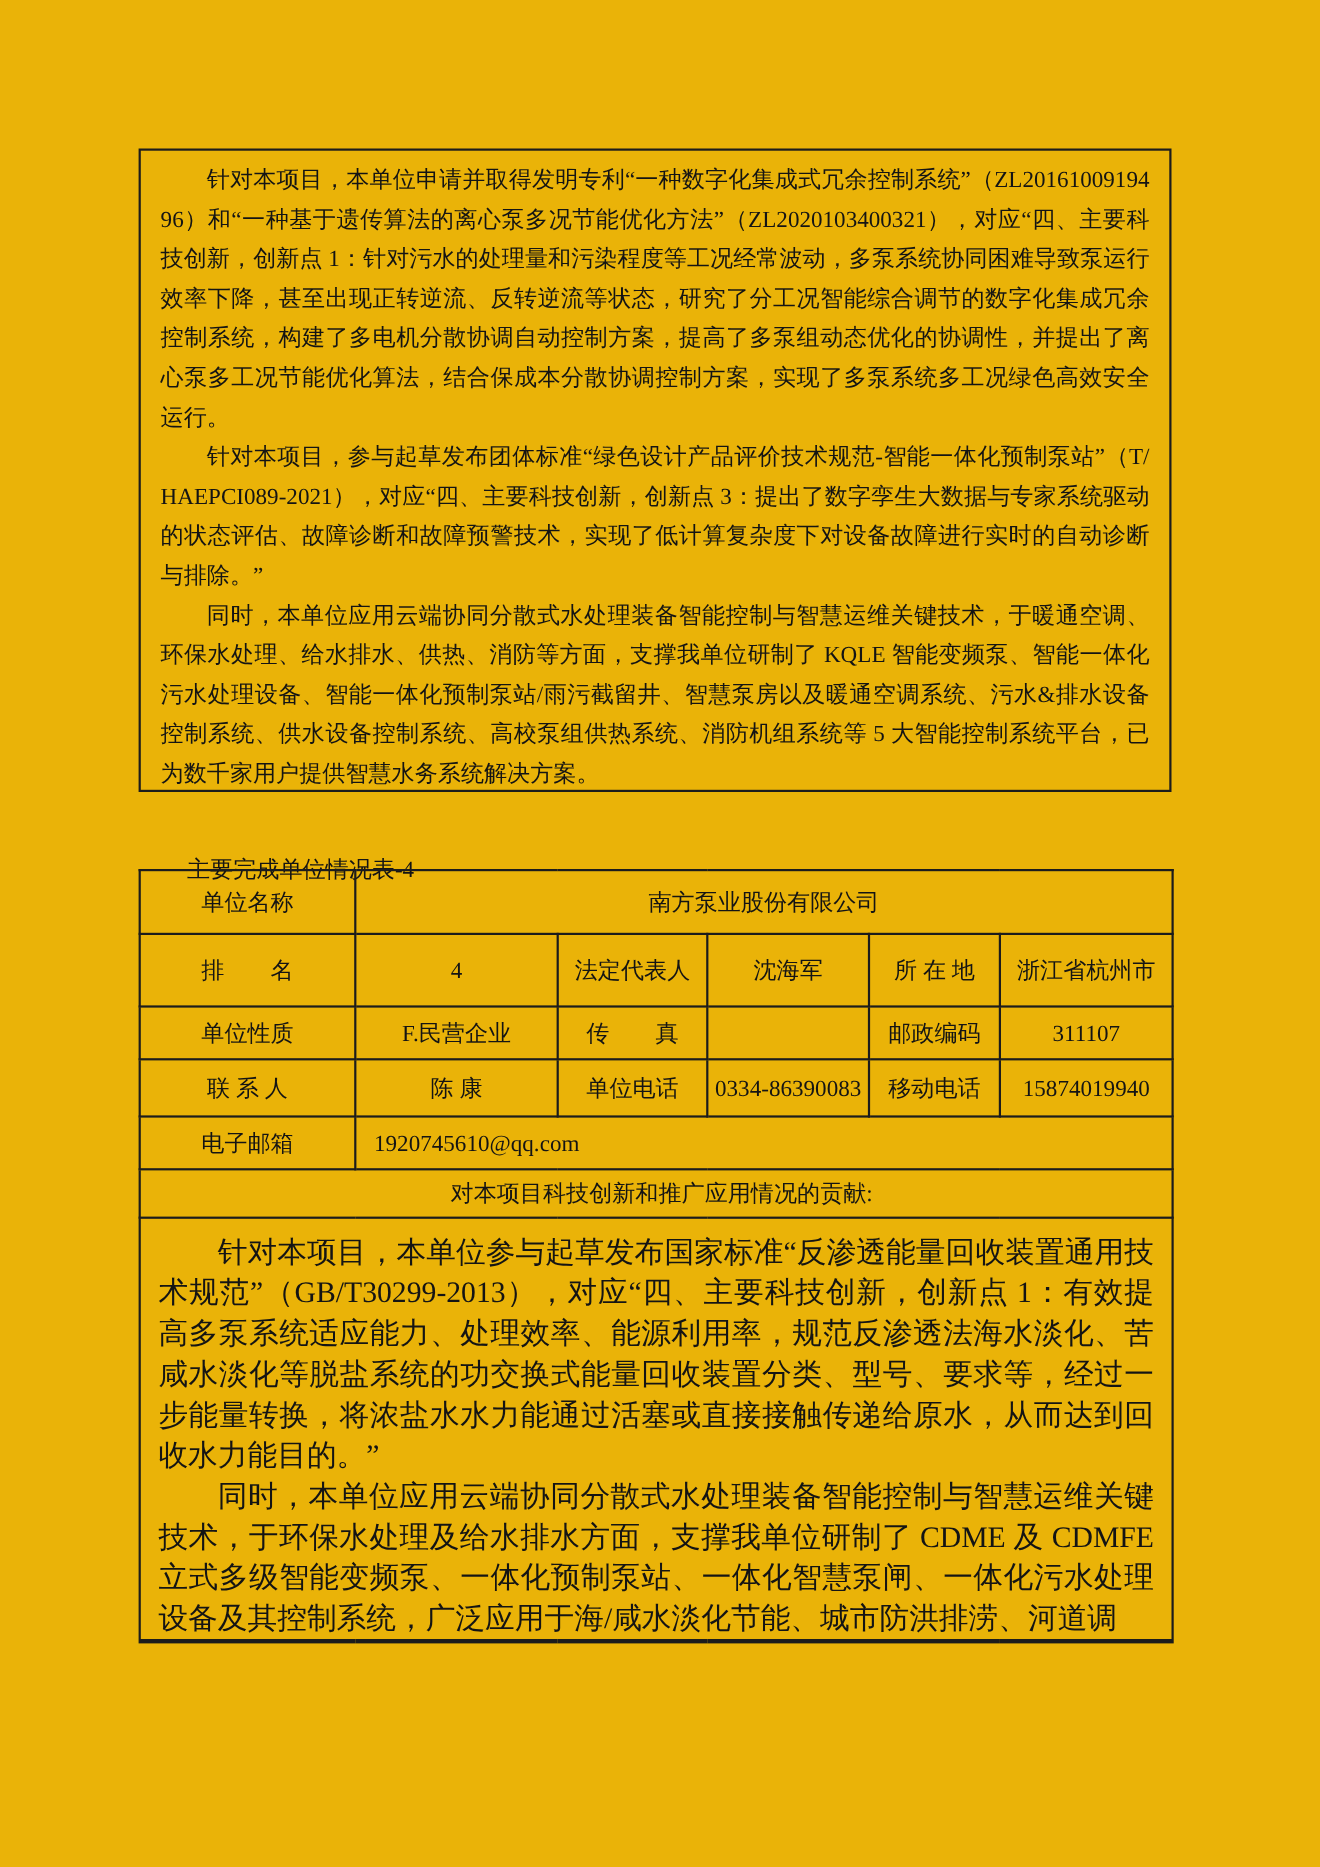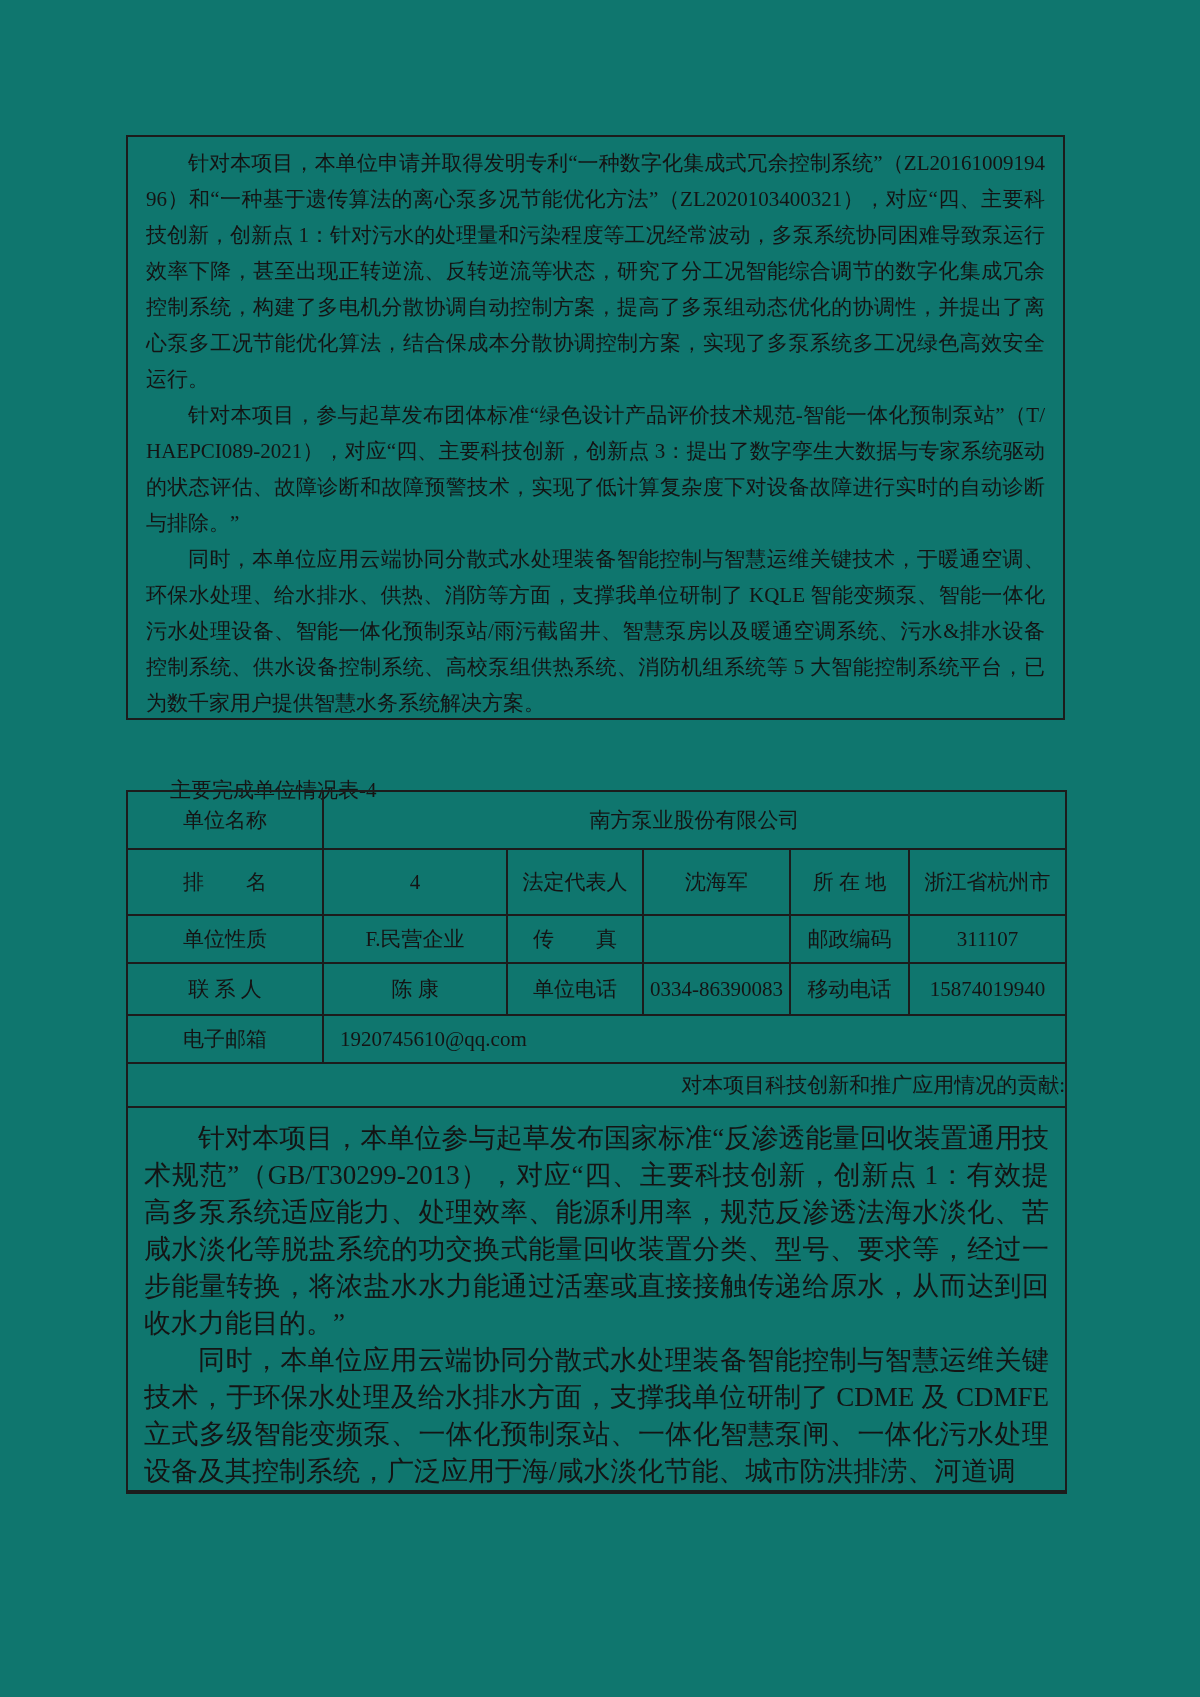--- a/index.html
+++ b/index.html
@@ -4,21 +4,21 @@
 <style>
   html, body {
     margin: 0;
     padding: 0;
     background: #ffffff;
   }
   .page {
     position: relative;
     width: 1200px;
     height: 1697px;
-    background: #0f766e;
+    background: #eab308;
     font-family: "Liberation Serif", "DejaVu Serif", serif;
     color: #141414;
     overflow: hidden;
   }
   
   .intro-box {
     position: absolute;
     left: 126px;
     top: 135px;
     width: 939px;
@@ -68,21 +68,21 @@
   .unit-table tr.r3 { height: 48px; }
   .unit-table tr.r4 { height: 50px; }
   .unit-table tr.r5 { height: 52px; }
   .unit-table tr.r6 { height: 48px; }
   .unit-table tr.r7 { height: 44px; }
   .unit-table td.left {
     text-align: left;
     padding-left: 16px;
   }
   .unit-table td.contrib-header {
-    text-align: right;
+    text-align: center;
     padding-left: 10px;
   }
   .unit-table td.contrib-body {
     text-align: justify;
     vertical-align: top;
     height: 368px;
     padding: 12px 16px 0 16px;
     border-bottom: 4px solid #1c1c1c;
   }
   .unit-table td.contrib-body p {

